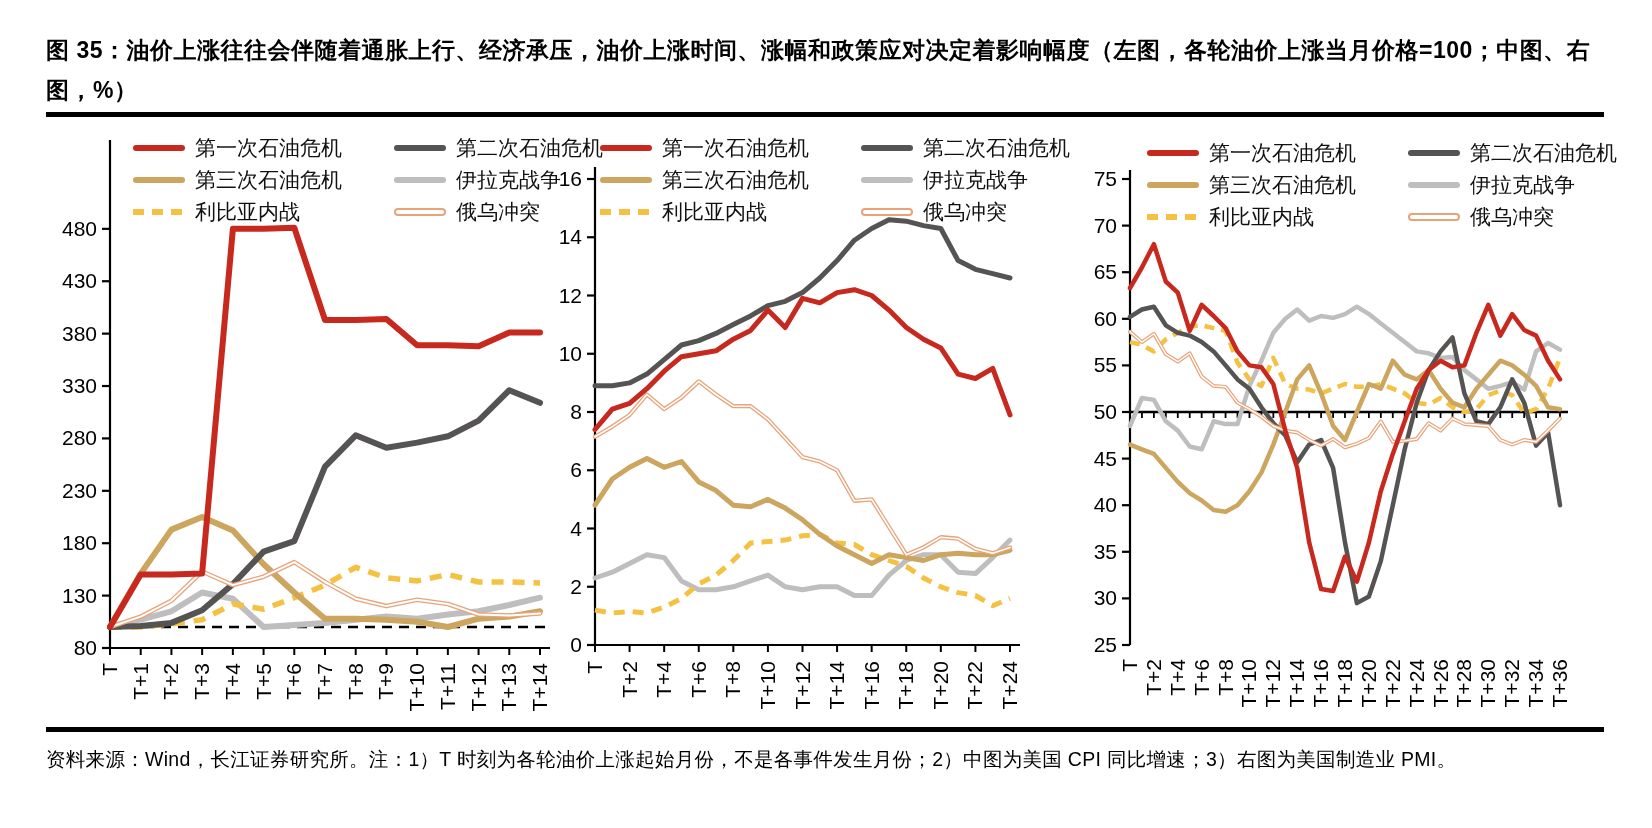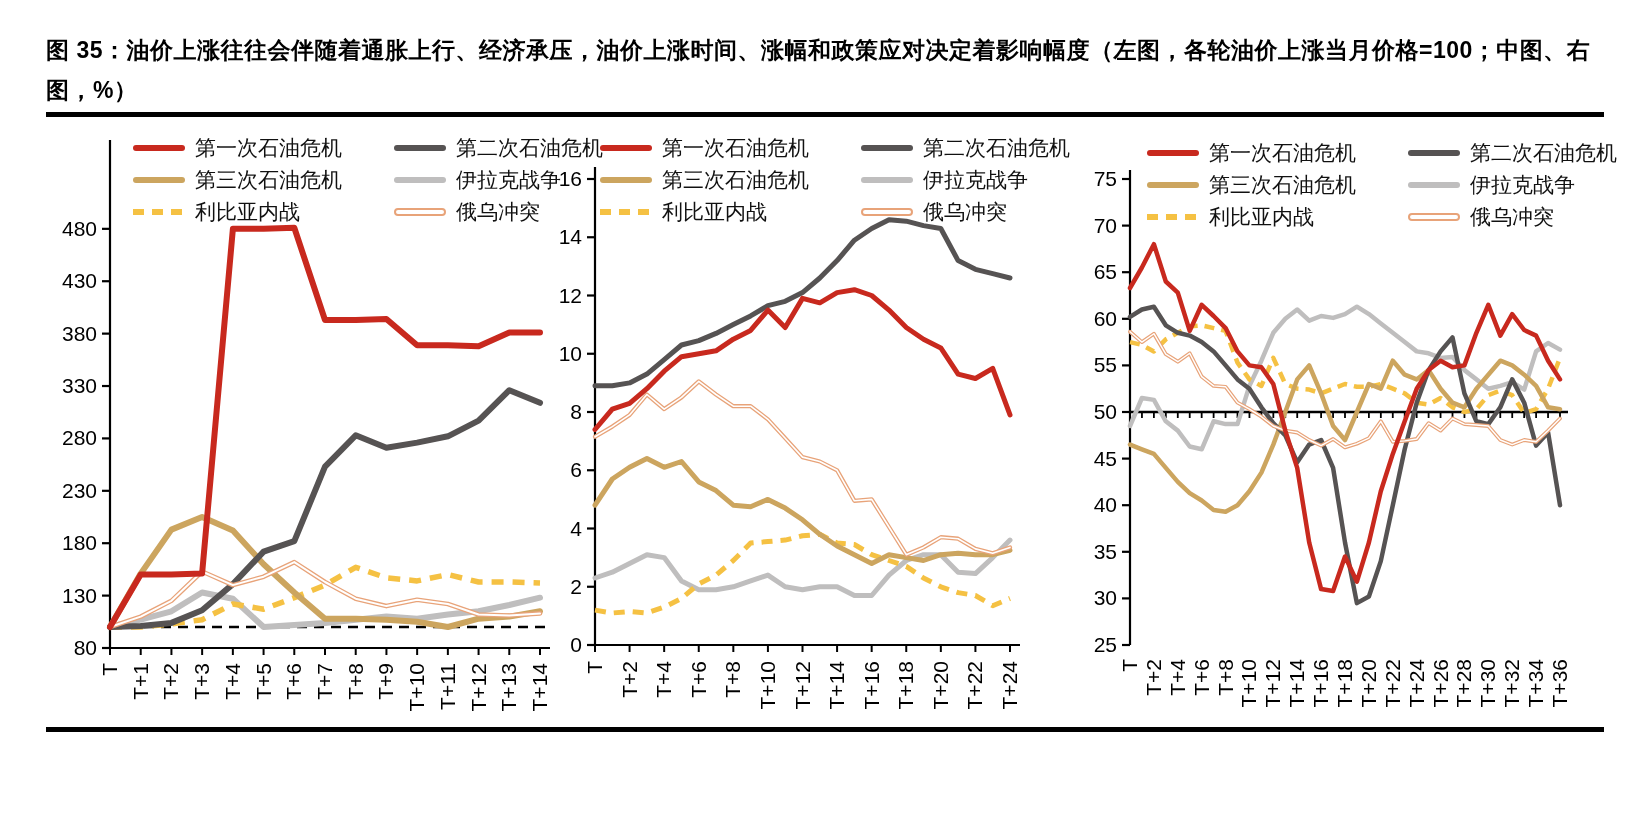--- a/index.html
+++ b/index.html
@@ -318,13 +318,14 @@
         <span class="swatch swatch-dashed" style="background: repeating-linear-gradient(90deg, rgb(245, 193, 67) 0px, rgb(245, 193, 67) 11px, transparent 11px, transparent 19px);"></span>
         <span class="legend-label">利比亚内战</span>
       </div>
       <div class="legend-item">
         <span class="swatch swatch-double" style="border-color: rgb(232, 163, 121);"></span>
         <span class="legend-label">俄乌冲突</span>
       </div>
     </div>
 
   <div class="rule rule-bottom"></div>
+  <div class="source-note">资料来源：Wind，长江证券研究所。注：1）T 时刻为各轮油价上涨起始月份，不是各事件发生月份；2）中图为美国 CPI 同比增速；3）右图为美国制造业 PMI。</div>
 </div>
 
 </body></html>

